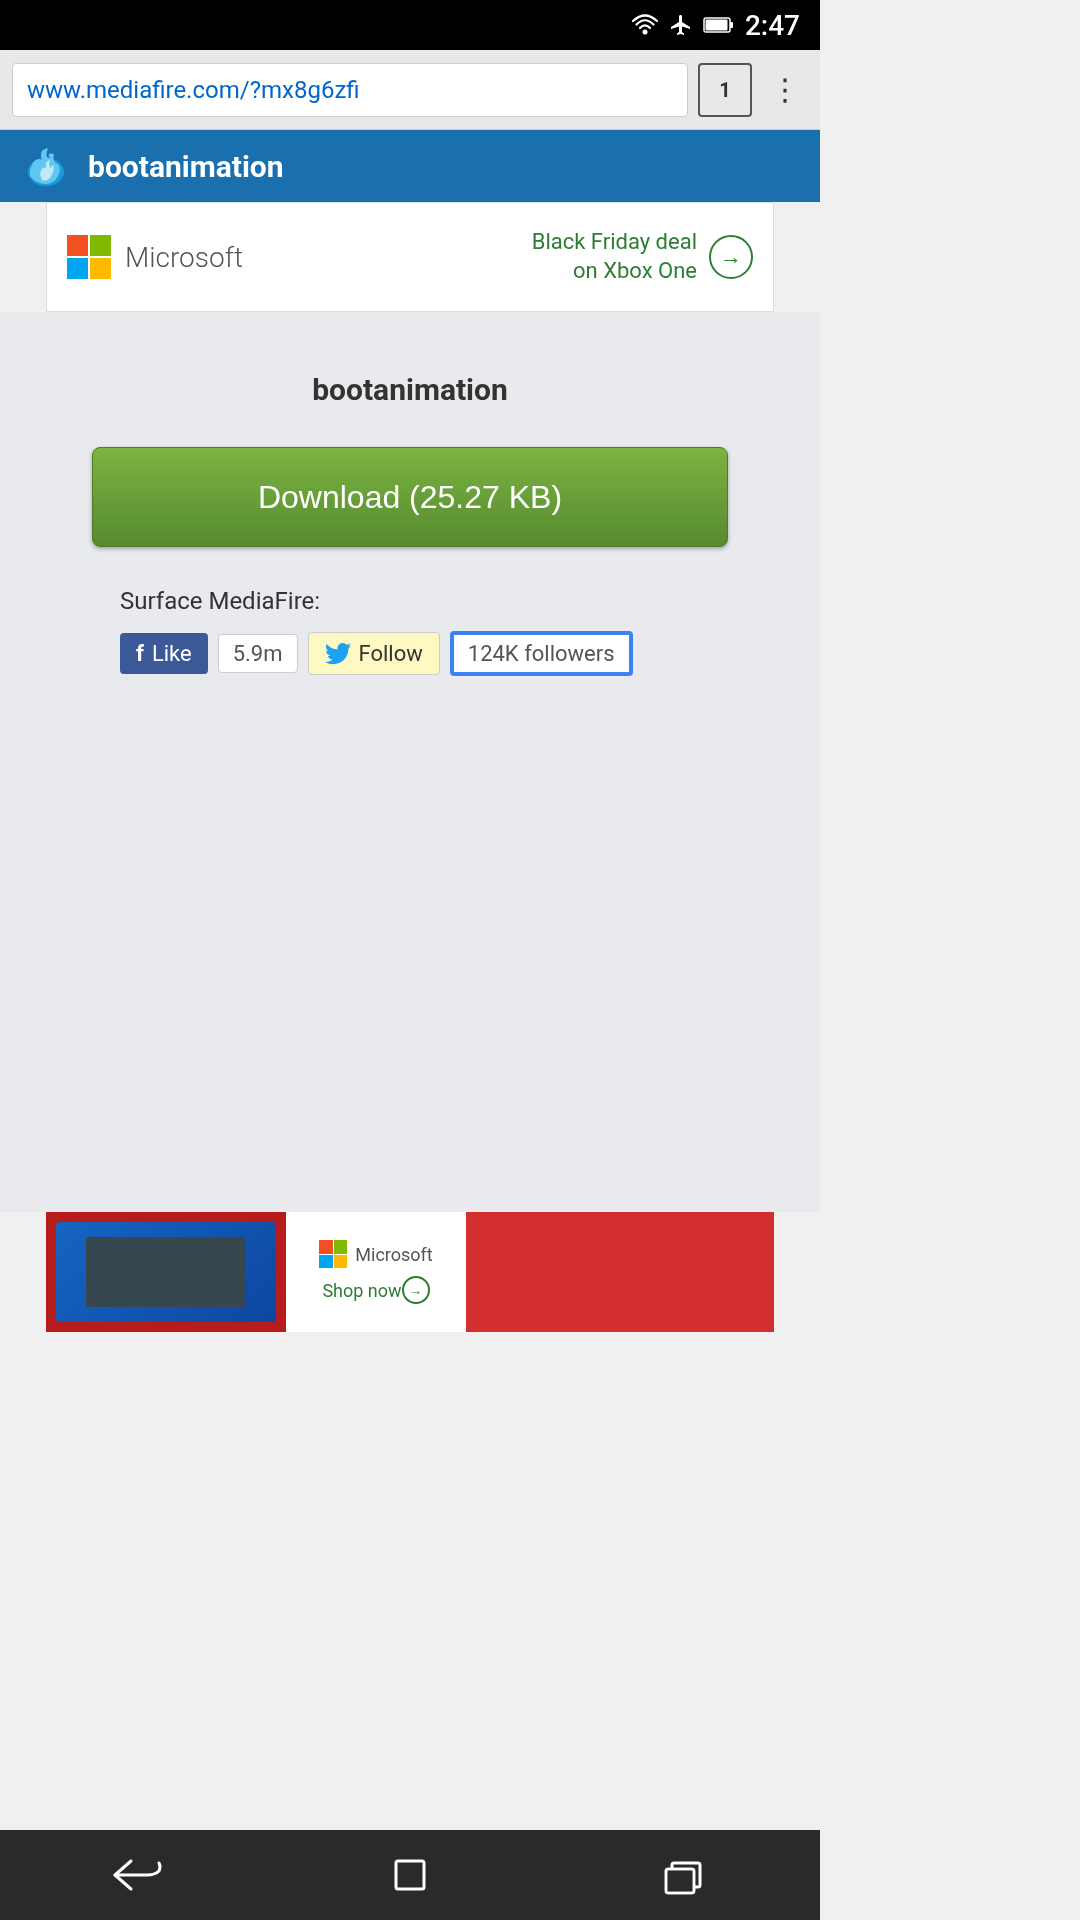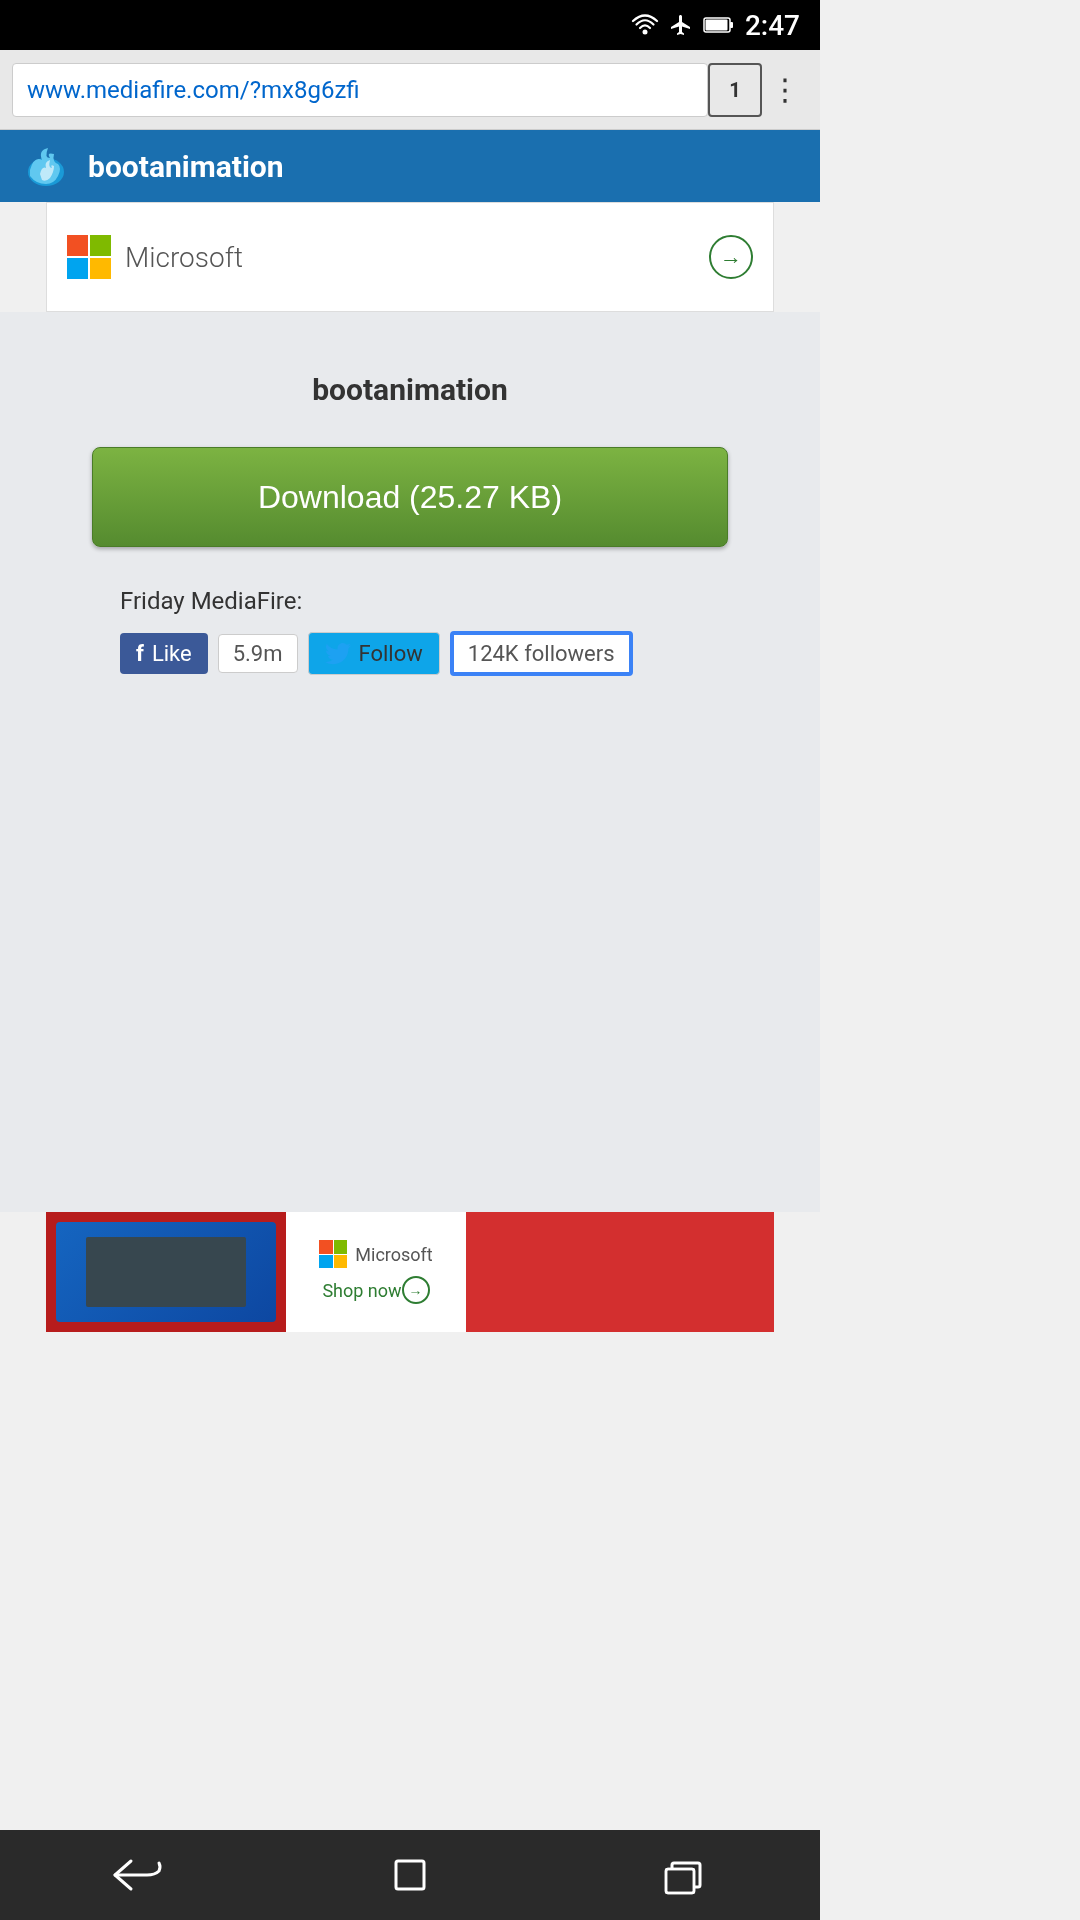--- a/index.html
+++ b/index.html
@@ -34,20 +34,21 @@
       font-weight: 500;
     }
 
     
     .browser-bar {
       background: #e8e8e8;
       height: 80px;
       display: flex;
       align-items: center;
       padding: 0 12px;
+      gap: 10px;
       border-bottom: 1px solid #ccc;
     }
     .url-bar {
       flex: 1;
       background: #fff;
       border: 1px solid #ccc;
       border-radius: 4px;
       height: 54px;
       display: flex;
       align-items: center;
@@ -225,21 +226,21 @@
     }
     .fb-count {
       background: #fff;
       border: 1px solid #ccc;
       border-radius: 4px;
       padding: 6px 14px;
       font-size: 22px;
       color: #555;
     }
     .tw-follow-btn {
-      background: #0ea5e9;
+      background: #fef9c3;
       border: 1px solid #ccc;
       border-radius: 4px;
       padding: 8px 16px;
       font-size: 22px;
       display: flex;
       align-items: center;
       gap: 8px;
       cursor: pointer;
       color: #333;
     }
@@ -425,36 +426,37 @@
   <div class="ms-logo-area">
     <div class="ms-squares">
       <div class="ms-sq-r"></div>
       <div class="ms-sq-g"></div>
       <div class="ms-sq-b"></div>
       <div class="ms-sq-y"></div>
     </div>
     <span class="ms-brand-text">Microsoft</span>
   </div>
   <div class="ad-right">
+    <span class="ad-deal-text">Black Friday deal<br>on Xbox One</span>
     <div class="ad-arrow-circle">→</div>
   </div>
 </div>
 
 <div class="main-content">
   <span class="file-title">bootanimation</span>
 
   <button class="download-btn">
     <span class="download-btn-text">
       <span>Download</span>
       <span>(25.27 KB)</span>
     </span>
   </button>
 
   <div class="follow-section">
-    <div class="follow-label">Friday MediaFire:</div>
+    <div class="follow-label">Surface MediaFire:</div>
     <div class="social-buttons">
 
       <div class="fb-like-btn">
         <span class="fb-icon">f</span>
         <span>Like</span>
       </div>
       <div class="fb-count">5.9m</div>
 
       <div class="tw-follow-btn">
 

